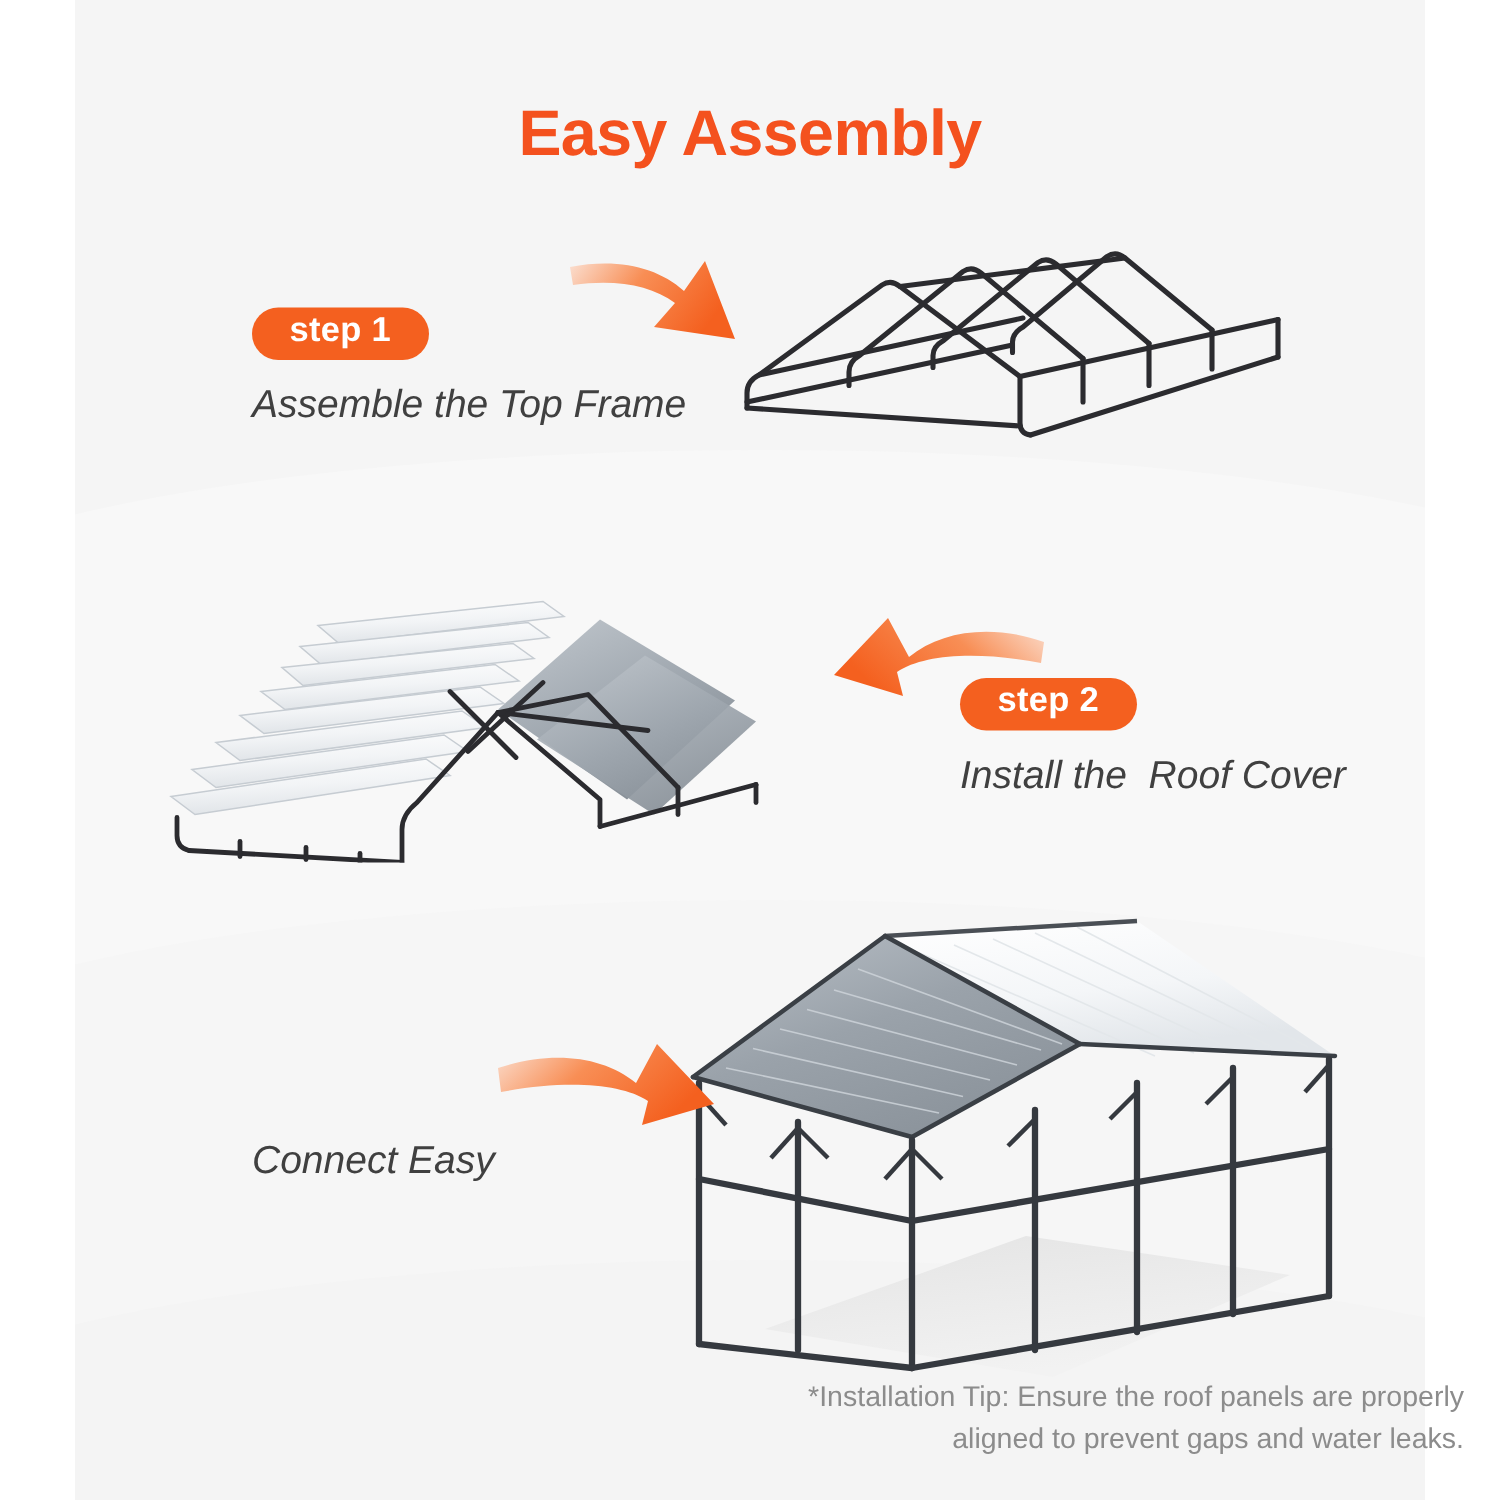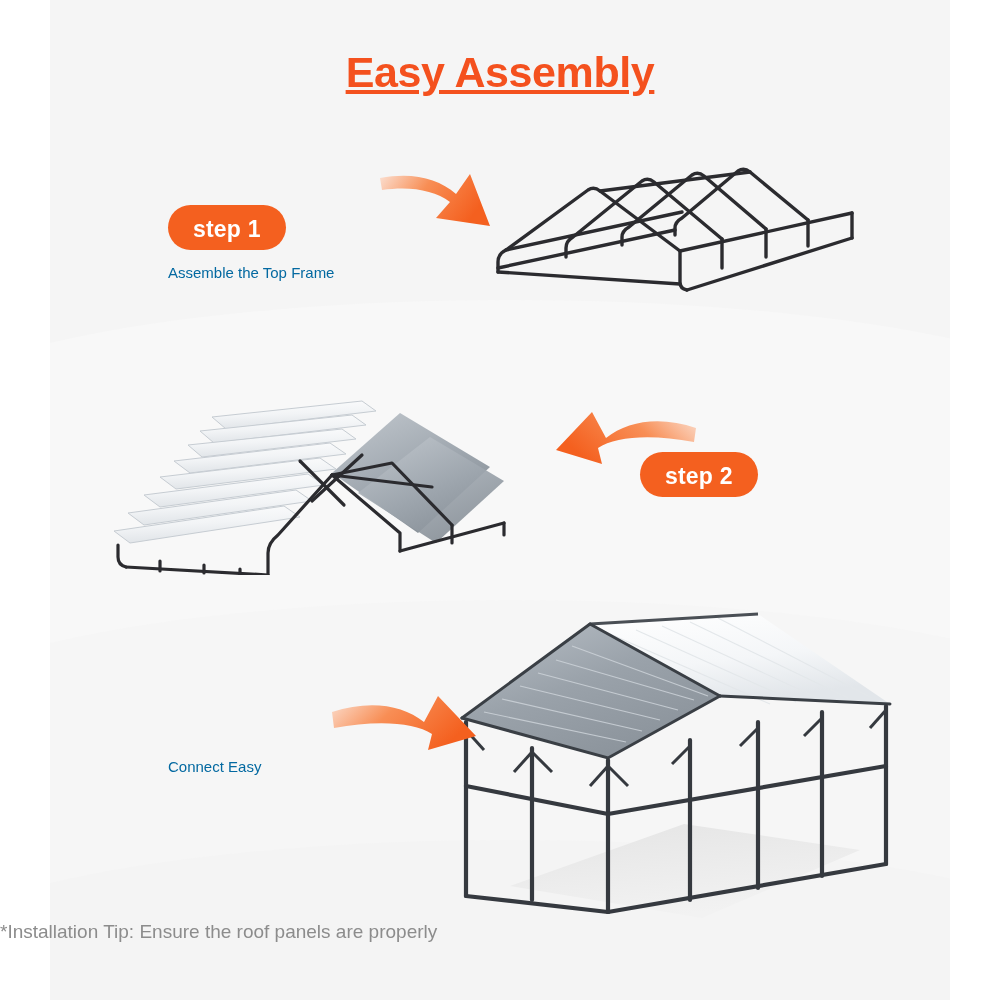--- a/index.html
+++ b/index.html
@@ -23,66 +23,66 @@
   .band{
     position:absolute;left:-140px;width:1200px;height:420px;
     border-radius:50% 50% 0 0 / 120px 120px 0 0;
     background:#f7f7f7;
   }
   .band.b1{top:300px;background:#f8f8f8;}
   .band.b2{top:600px;background:#f6f6f6;}
   .band.b3{top:840px;background:#f4f4f4;}
 
   .title{
-    position:absolute;top:48px;left:0;width:1000px;
+    position:absolute;top:65px;left:0;width:1000px;
     text-align:center;
     font-size:43px;font-weight:bold;
     color:#f4511e;
     letter-spacing:-0.4px;
-    text-decoration:underline;
   }
 
   
   .step{position:absolute;}
   .pill{
     display:inline-block;
     background:#f4601f;
     color:#ffffff;
     font-size:23px;font-weight:bold;
-    padding:13px 25px 9px 25px;
+    padding:3px 25px 9px 25px;
     border-radius:999px;
     line-height:1;
     letter-spacing:0.2px;
   }
   .caption{
     margin-top:14px;
-    font-size:15px;
-    color:#0369a1;
+    font-size:26px;
+    color:#404040;
     white-space:pre;
+    font-style:italic;
   }
   .s1{left:168px;top:205px;}
   .s2{left:640px;top:452px;text-align:left;}
   .s2 .pill{margin-right:0;}
   .s3{left:168px;top:744px;}
 
   
   .arrow{position:absolute;}
   .a1{left:378px;top:150px;width:140px;height:100px;}
   .a2{left:540px;top:398px;width:160px;height:110px;}
   .a3{left:330px;top:680px;width:160px;height:110px;}
 
   
   .illus{position:absolute;}
   .i1{left:470px;top:150px;width:410px;height:170px;}
   .i2{left:100px;top:375px;width:440px;height:200px;}
   .i3{left:440px;top:600px;width:460px;height:320px;}
 
   .tip{
     position:absolute;left:0;top:918px;width:976px;
-    text-align:left;
+    text-align:right;
     font-size:19px;color:#8c8c8c;line-height:1.45;
   }
 </style>
 </head>
 <body>
 
 <div id="page">
   <div class="canvas">
     <div class="band b1"></div>
     <div class="band b2"></div>
@@ -197,20 +197,21 @@
           <stop offset="45%" stop-color="#f88e55"></stop>
           <stop offset="100%" stop-color="#f4601f"></stop>
         </linearGradient>
       </defs>
       <path d="M156 30 C122 18 88 22 66 40 L52 14 L16 52 L62 66 L58 50 C76 38 112 36 154 44 Z" fill="url(#gA2)"></path>
     </svg>
   </div>
 
   <div class="step s2">
     <div class="pill">step 2</div>
+    <div class="caption">Install the  Roof Cover</div>
   </div>
 
   <div class="illus i3">
     <svg viewBox="0 0 460 320" width="460" height="320">
       <defs>
         <linearGradient id="roofLeft" x1="0" y1="0" x2="0.7" y2="1">
           <stop offset="0%" stop-color="#b9c0c7"></stop>
           <stop offset="50%" stop-color="#9aa2aa"></stop>
           <stop offset="100%" stop-color="#8a929a"></stop>
         </linearGradient>
@@ -296,14 +297,15 @@
       <path d="M2 32 C38 20 72 24 94 42 L108 16 L146 56 L98 70 L102 54 C84 42 46 40 4 48 Z" fill="url(#gA3)"></path>
     </svg>
   </div>
 
   <div class="step s3">
     <div class="caption">Connect Easy</div>
   </div>
 
   <div class="tip">
     <div>*Installation Tip: Ensure the roof panels are properly</div>
+    <div>aligned to prevent gaps and water leaks.</div>
   </div>
 </div>
 
 </body></html>

